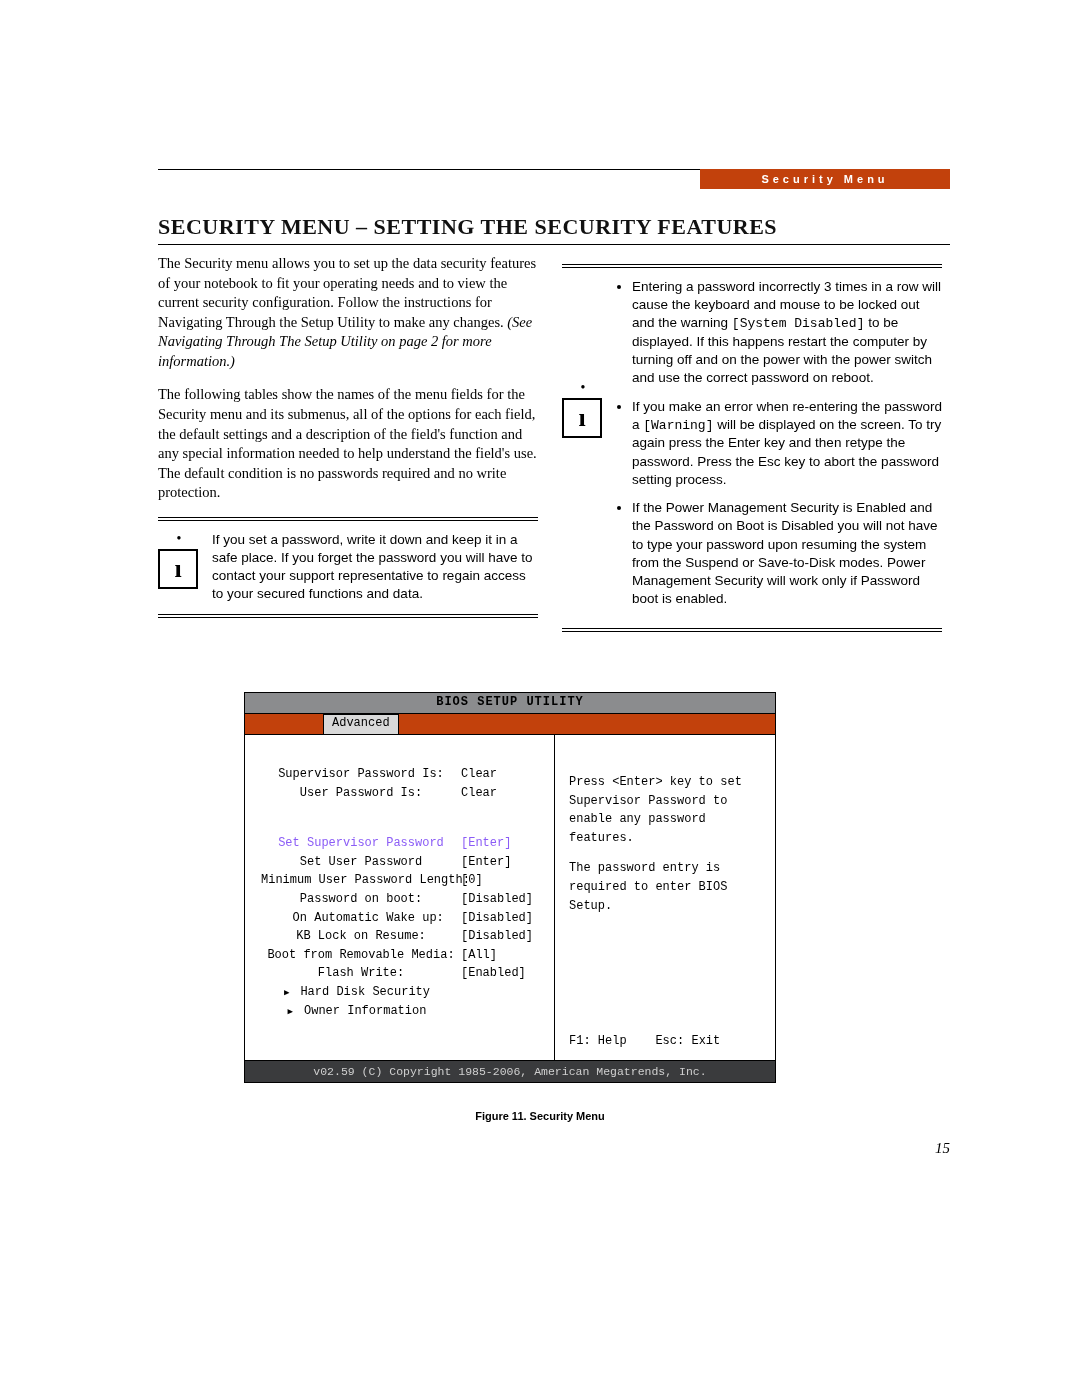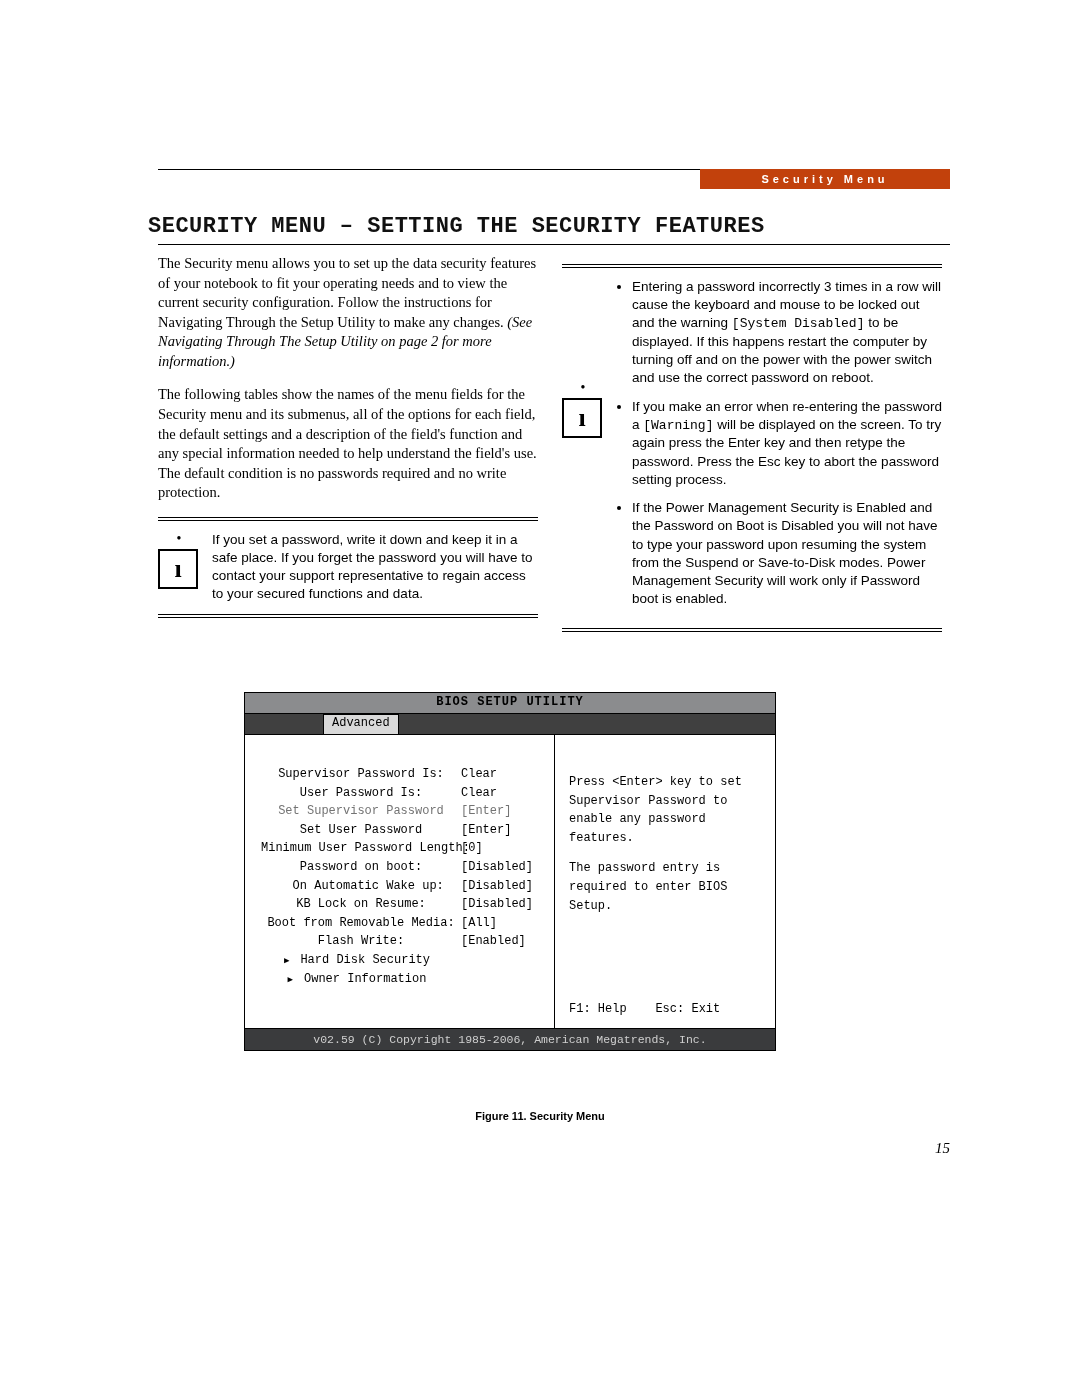--- a/index.html
+++ b/index.html
@@ -33,23 +33,23 @@
     color: #fff;
     font-family: Arial, Helvetica, sans-serif;
     font-size: 11px;
     letter-spacing: 4px;
     text-align: center;
     line-height: 20px;
     font-weight: bold;
   }
   .title {
     position: absolute;
-    left: 148px;
+    left: 158px;
     top: 214px;
-    font-family: Liberation Mono, monospace;
+    font-family: Liberation Serif, serif;
     font-weight: bold;
     font-size: 22px;
     letter-spacing: 0.5px;
     color: #111;
   }
   .title-rule {
     position: absolute;
     left: 158px;
     right: 130px;
     top: 244px;
@@ -137,21 +137,21 @@
   }
   .bios-title {
     position: absolute;
     width: 100%;
     text-align: center;
     top: 2px;
     font-weight: bold;
     letter-spacing: 1px;
   }
   .bios-tabrow {
-    background: #404040;
+    background: #c2410c;
     height: 20px;
     position: relative;
     color: #fff;
   }
   .bios-tab {
     position: absolute;
     left: 78px;
     top: 0;
     height: 20px;
     background: #d9d9d9;
@@ -179,21 +179,21 @@
     box-sizing: border-box;
     line-height: 1.55;
     position: relative;
   }
   .bios-help-line {
     position: absolute;
     bottom: 10px;
     left: 14px;
     right: 10px;
   }
-  .bios-highlight { color: #737373; }
+  .bios-highlight { color: #8b5cf6; margin-top: 32px; }
   .bios-footer {
     background: #3a3b3d;
     color: #cfcfcf;
     text-align: center;
     padding: 4px 0;
     border-top: 1px solid #000;
     font-size: 11.5px;
   }
   .bios-row { display: flex; }
   .bios-label { display:inline-block; width: 200px; text-align: center; }

